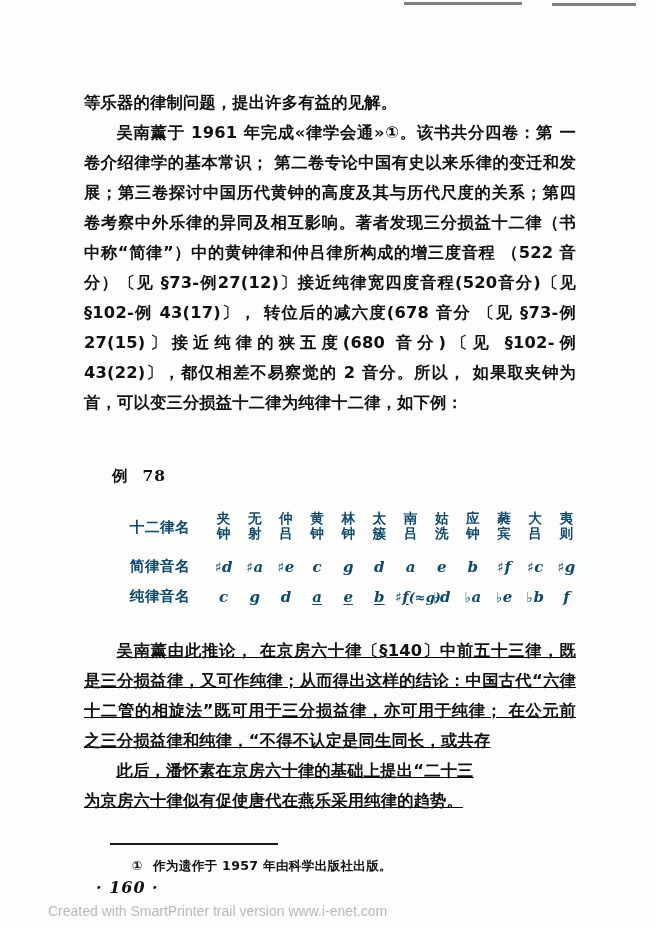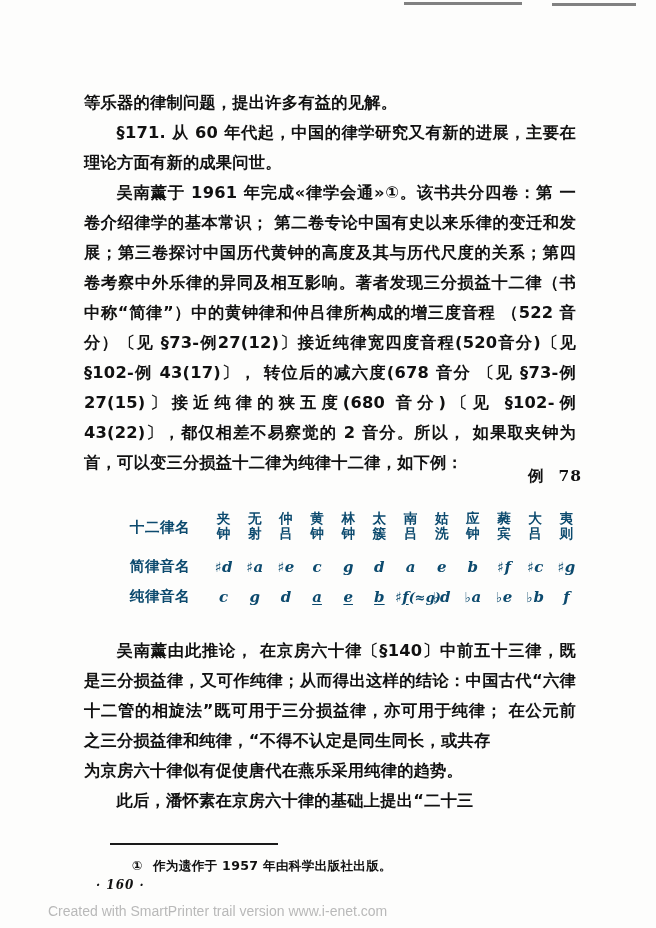--- a/index.html
+++ b/index.html
@@ -59,21 +59,20 @@
     left: 112px;
     top: 466px;
     width: 470px;
   }
   .ex-label {
     font-size: 15.5px;
     font-weight: bold;
     color: #111;
     letter-spacing: 1px;
     margin-bottom: 16px;
-    text-align: right;
   }
   .ex-label .num { margin-left: 14px; font-family: "DejaVu Serif", serif; }
 
   table.tone-table {
     border-collapse: collapse;
     width: 470px;
     table-layout: fixed;
   }
   table.tone-table td {
     padding: 0;
@@ -143,21 +142,21 @@
   }
   .footnote .marker { margin-right: 10px; }
 
   .pageno {
     position: absolute;
     left: 96px;
     top: 878px;
     font-family: "DejaVu Serif", serif;
     font-style: italic;
     font-weight: bold;
-    font-size: 12px;
+    font-size: 16px;
     color: #111;
     letter-spacing: 1px;
   }
 
   
   .wm-left {
     position: absolute;
     left: 48px;
     top: 903px;
     font-family: "Liberation Sans", sans-serif;
@@ -179,21 +178,20 @@
 </head>
 <body>
 
 <div class="page">
 
   <div class="scan-bar a"></div>
   <div class="scan-bar b"></div>
 
   <div class="content">
     <p class="para">等乐器的律制问题，提出许多有益的见解。</p>
-    <p class="para indent">§171.  从 60 年代起，中国的律学研究又有新的进展，主要在理论方面有新的成果问世。</p>
     <p class="para indent">吴南薰于 1961 年完成«律学会通»①。该书共分四卷：第 一卷介绍律学的基本常识； 第二卷专论中国有史以来乐律的变迁和发展；第三卷探讨中国历代黄钟的高度及其与历代尺度的关系；第四卷考察中外乐律的异同及相互影响。著者发现三分损益十二律（书中称“简律”）中的黄钟律和仲吕律所构成的增三度音程 （522 音分）〔见 §73-例27(12)〕接近纯律宽四度音程(520音分)〔见 §102-例 43(17)〕， 转位后的减六度(678 音分 〔见 §73-例 27(15)〕接近纯律的狭五度(680 音分)〔见 §102-例 43(22)〕，都仅相差不易察觉的 2 音分。所以， 如果取夹钟为首，可以变三分损益十二律为纯律十二律，如下例：</p>
   </div>
 
   <div class="example">
     <div class="ex-label">
       <span>例</span><span class="num">78</span>
     </div>
 
     <table class="tone-table">
       <tbody>
@@ -277,24 +275,24 @@
           <td><span class="note"><span class="acc">♭</span>d</span></td>
           <td><span class="note"><span class="acc">♭</span>a</span></td>
           <td><span class="note"><span class="acc">♭</span>e</span></td>
           <td><span class="note"><span class="acc">♭</span>b</span></td>
           <td><span class="note">f</span></td>
         </tr>
       </tbody>
     </table>
   </div>
 
-  <div class="content" style="top:636px;">
+  <div class="content" style="top:636px;text-decoration:underline;">
     <p class="para indent">吴南薰由此推论， 在京房六十律〔§140〕中前五十三律，既是三分损益律，又可作纯律；从而得出这样的结论：中国古代“六律十二管的相旋法”既可用于三分损益律，亦可用于纯律； 在公元前之三分损益律和纯律，“不得不认定是同生同长，或共存​</p>
+    <p class="para indent">此后，潘怀素在京房六十律的基础上提出“二十三</p>
     <p class="para">为京房六十律似有促使唐代在燕乐采用纯律的趋势。</p>
-    <p class="para indent">此后，潘怀素在京房六十律的基础上提出“二十三</p>
   </div>
 
   <div class="fn-rule"></div>
   <div class="footnote">
     <span class="marker">①</span><span>作为遗作于 1957 年由科学出版社出版。</span>
   </div>
 
   <div class="pageno">
     · <span>160</span> ·
   </div>

